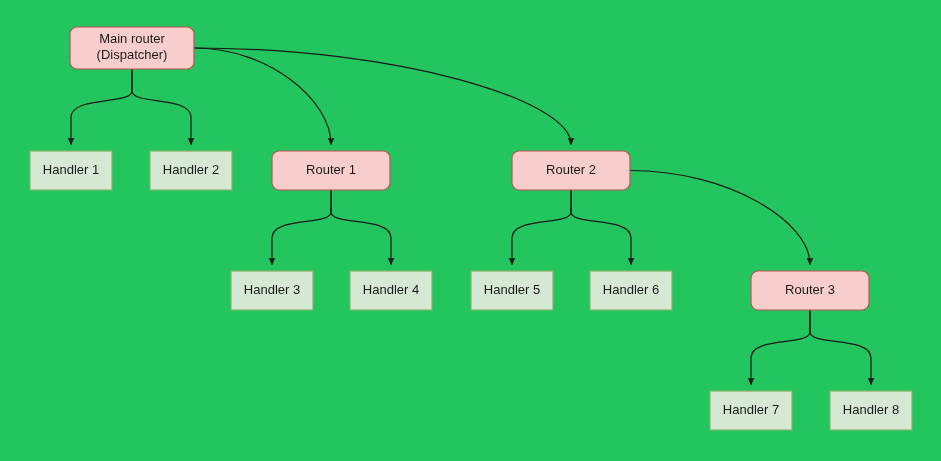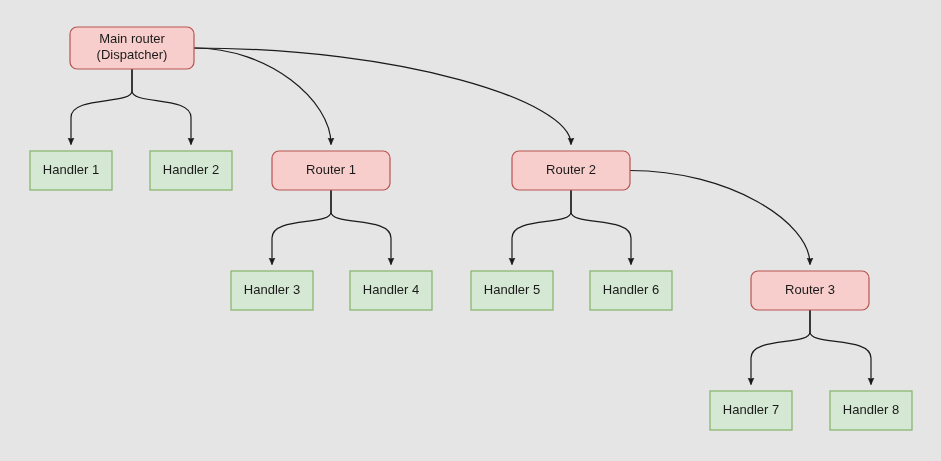--- a/index.html
+++ b/index.html
@@ -8,21 +8,21 @@
     padding: 0;
     background: #ffffff;
   }
   body {
     font-family: "Liberation Sans", sans-serif;
   }
   #canvas {
     position: relative;
     width: 941px;
     height: 461px;
-    background: #e5e5e5;
+    background: #22c55e;
     overflow: hidden;
   }
   #diagram-svg {
     position: absolute;
     left: 0;
     top: 0;
     width: 941px;
     height: 461px;
   }
   .edge-path {

